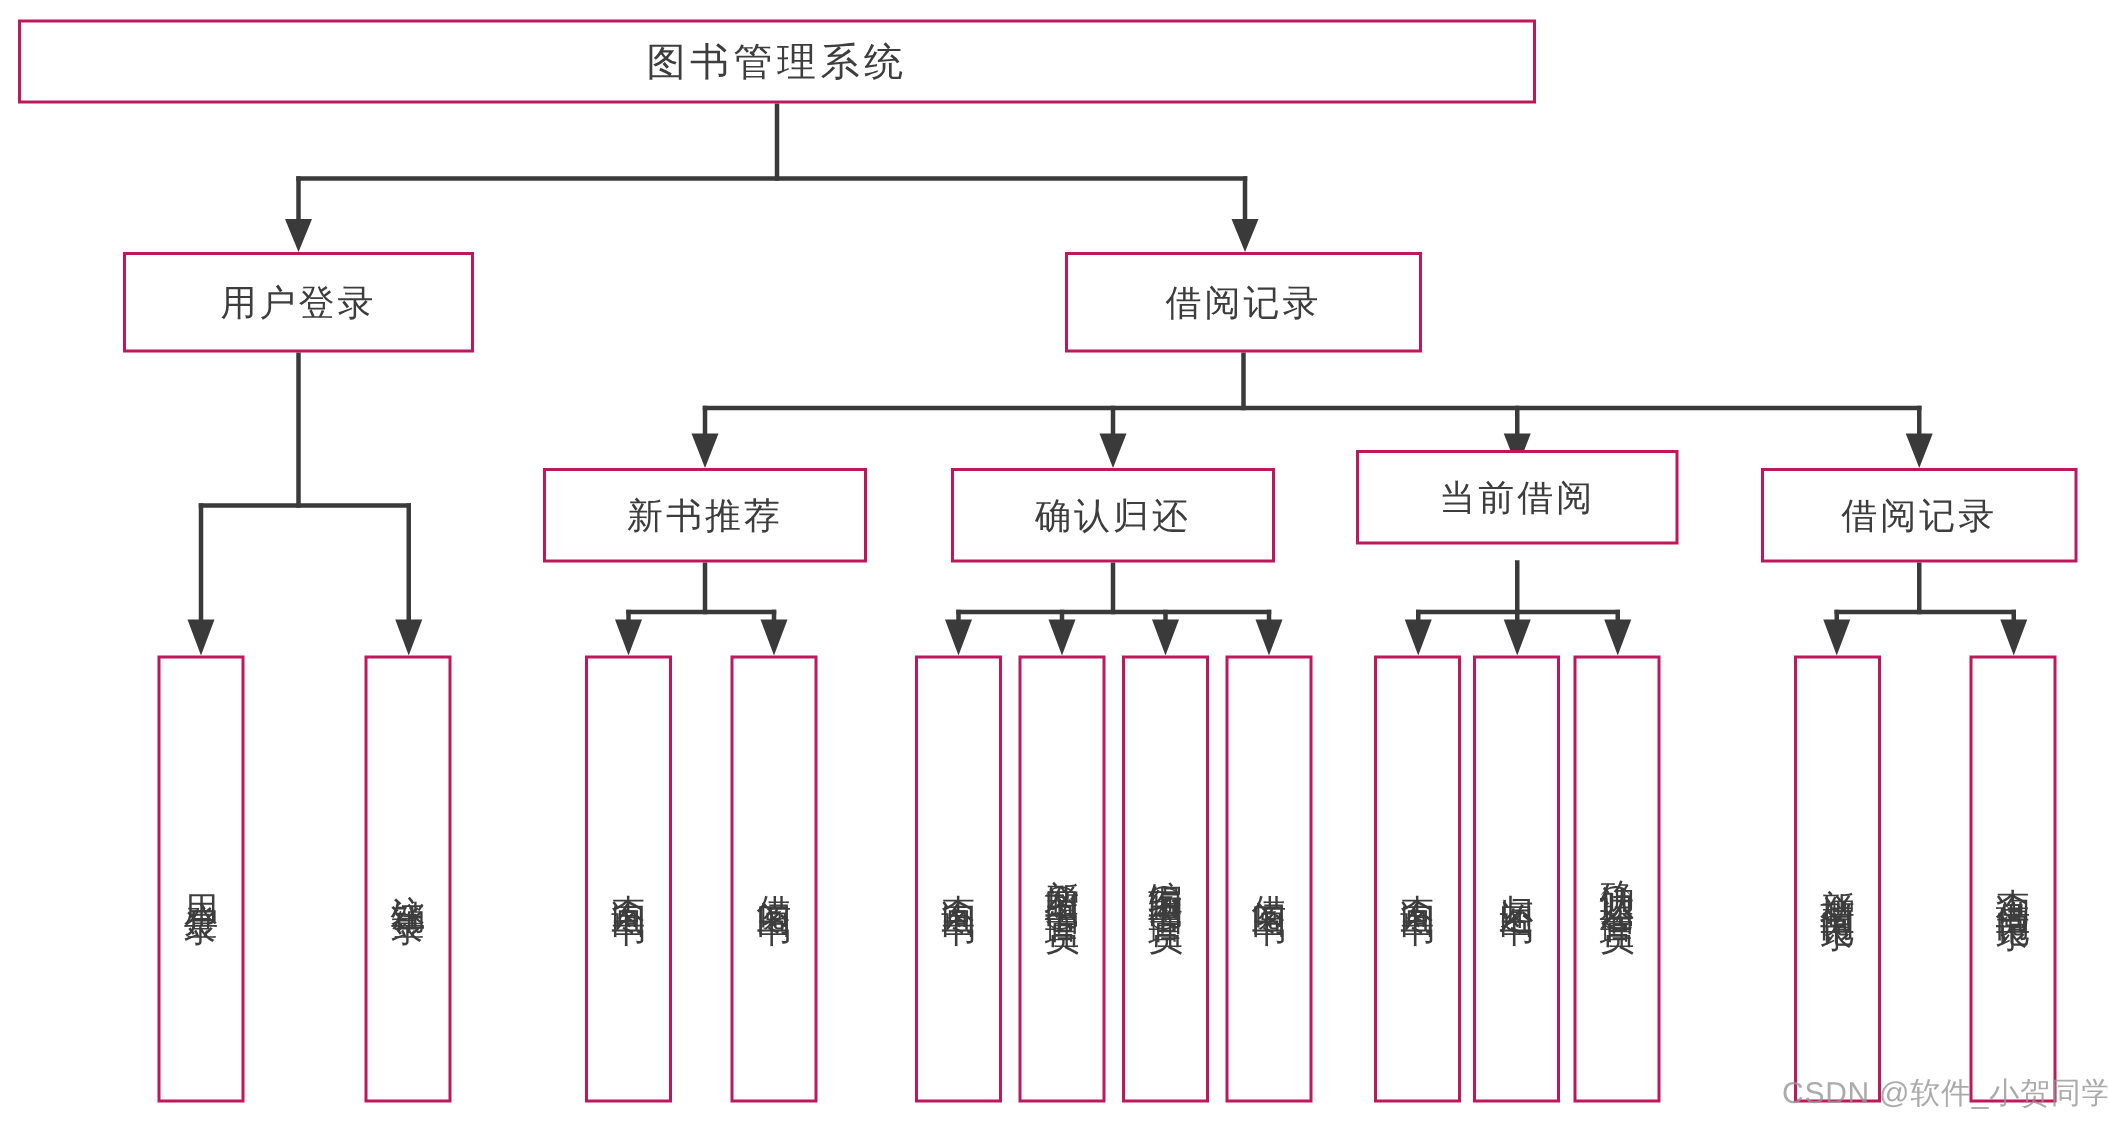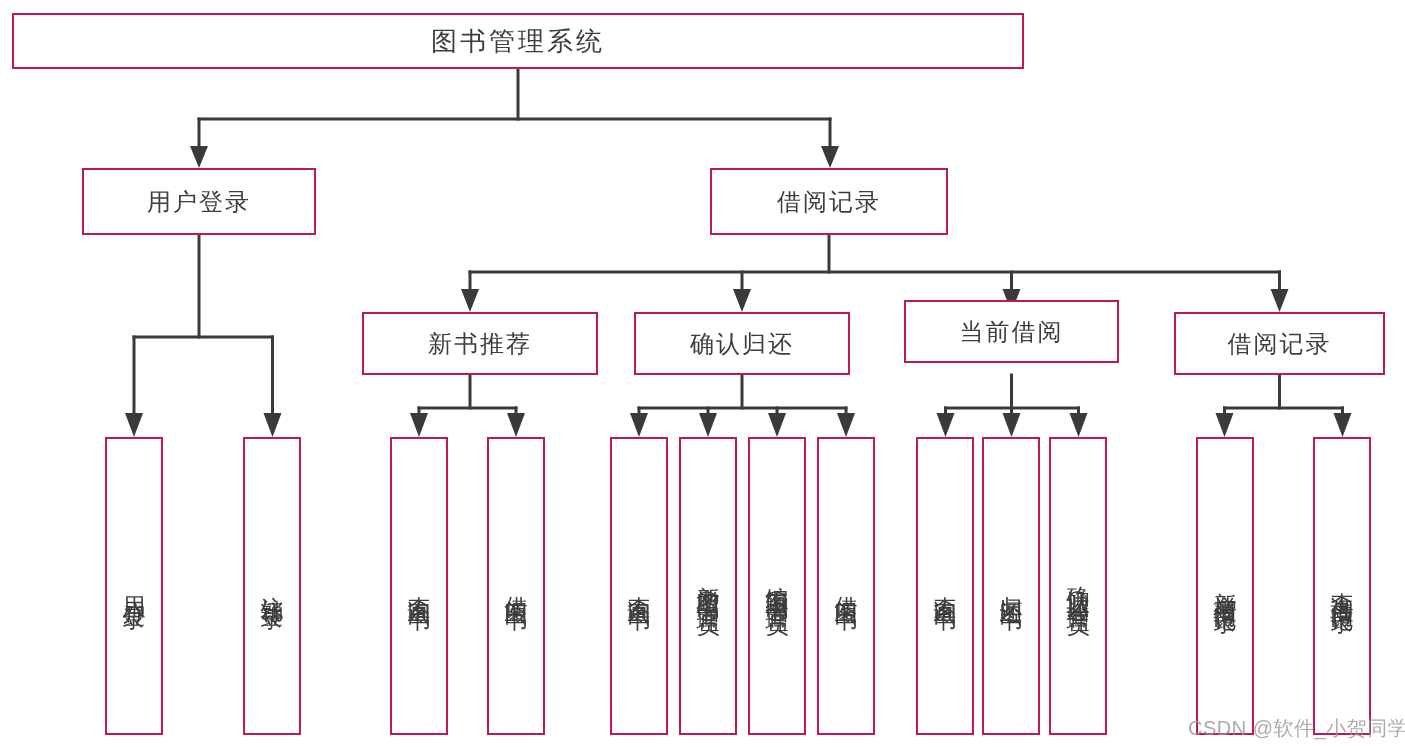--- a/index.html
+++ b/index.html
@@ -29,21 +29,21 @@
   }
   .root-node {
     left: 12px; top: 13px; width: 1012px; height: 56px;
     font-size: 26px; letter-spacing: 3px;
   }
   .h-node {
     font-size: 24px; letter-spacing: 2px;
   }
   .l2-a { left: 82px;  top: 168px; width: 234px; height: 67px; }
   .l2-b { left: 710px; top: 168px; width: 238px; height: 67px; }
-  .l3-a { left: 362px;  top: 312px; width: 236px; height: 63px; }
+  .l3-a { left: 362px;  top: 312px; width: 216px; height: 63px; }
   .l3-b { left: 634px;  top: 312px; width: 216px; height: 63px; }
   .l3-c { left: 904px;  top: 300px; width: 215px; height: 63px; }
   .l3-d { left: 1174px; top: 312px; width: 211px; height: 63px; }
   .leaf {
     top: 437px; height: 298px; width: 58px;
     writing-mode: vertical-rl;
     font-size: 23px;
     letter-spacing: 4px;
     line-height: 1;
   }

